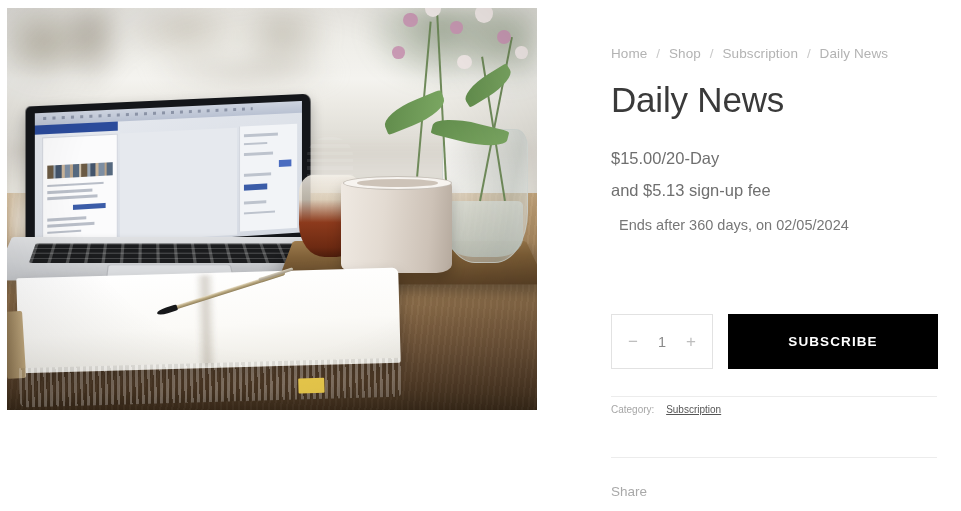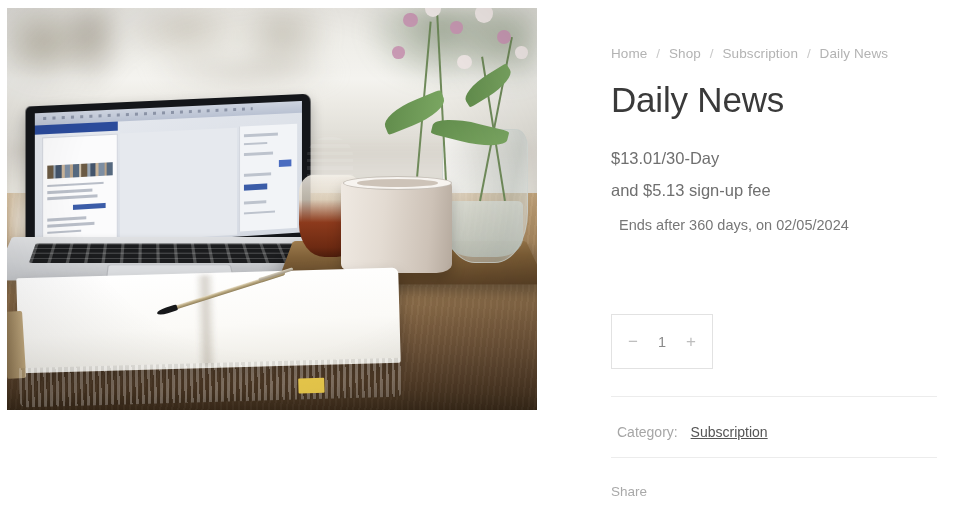--- a/index.html
+++ b/index.html
@@ -476,24 +476,23 @@
     width: 326px;
     height: 1px;
     background: #ececec;
   }
   .divider.one { top: 396px; }
   .divider.two { top: 457px; }
 
   .category-row {
     position: absolute;
     left: 0;
-    top: 424px;
-    font-size: 14px;
+    top: 404px;
+    font-size: 10px;
     white-space: nowrap;
-    margin-left: 6px;
   }
   .category-label { color: #a6a6a6; }
   .category-value { color: #555555; margin-left: 9px; }
 
   .share-row {
     position: absolute;
     left: 0;
     top: 484px;
     display: flex;
     align-items: center;
@@ -625,32 +624,33 @@
       <a class="crumb" href="#">Shop</a>
       <span class="sep">/</span>
       <a class="crumb" href="#">Subscription</a>
       <span class="sep">/</span>
       <span class="crumb">Daily News</span>
     </nav>
 
     <h1 class="product-title">Daily News</h1>
 
     <div class="price-block">
-      <span class="price-line">$13.01/30-Day</span>
+      <span class="price-line">$15.00/20-Day</span>
       <span class="price-line">and $5.13 sign-up fee</span>
     </div>
 
     <div class="ends-line">Ends after 360 days, on 02/05/2024</div>
 
     <form class="purchase-row">
       <div class="qty">
         <button type="button" class="qty-btn">−</button>
         <input class="qty-value" type="text" value="1" style="">
         <button type="button" class="qty-btn">+</button>
       </div>
+      <button type="submit" class="subscribe-btn">SUBSCRIBE</button>
     </form>
 
     <div class="divider one"></div>
 
     <div class="category-row">
       <span class="category-label">Category:</span>
       <a class="category-value" href="#">Subscription</a>
     </div>
 
     <div class="divider two"></div>

